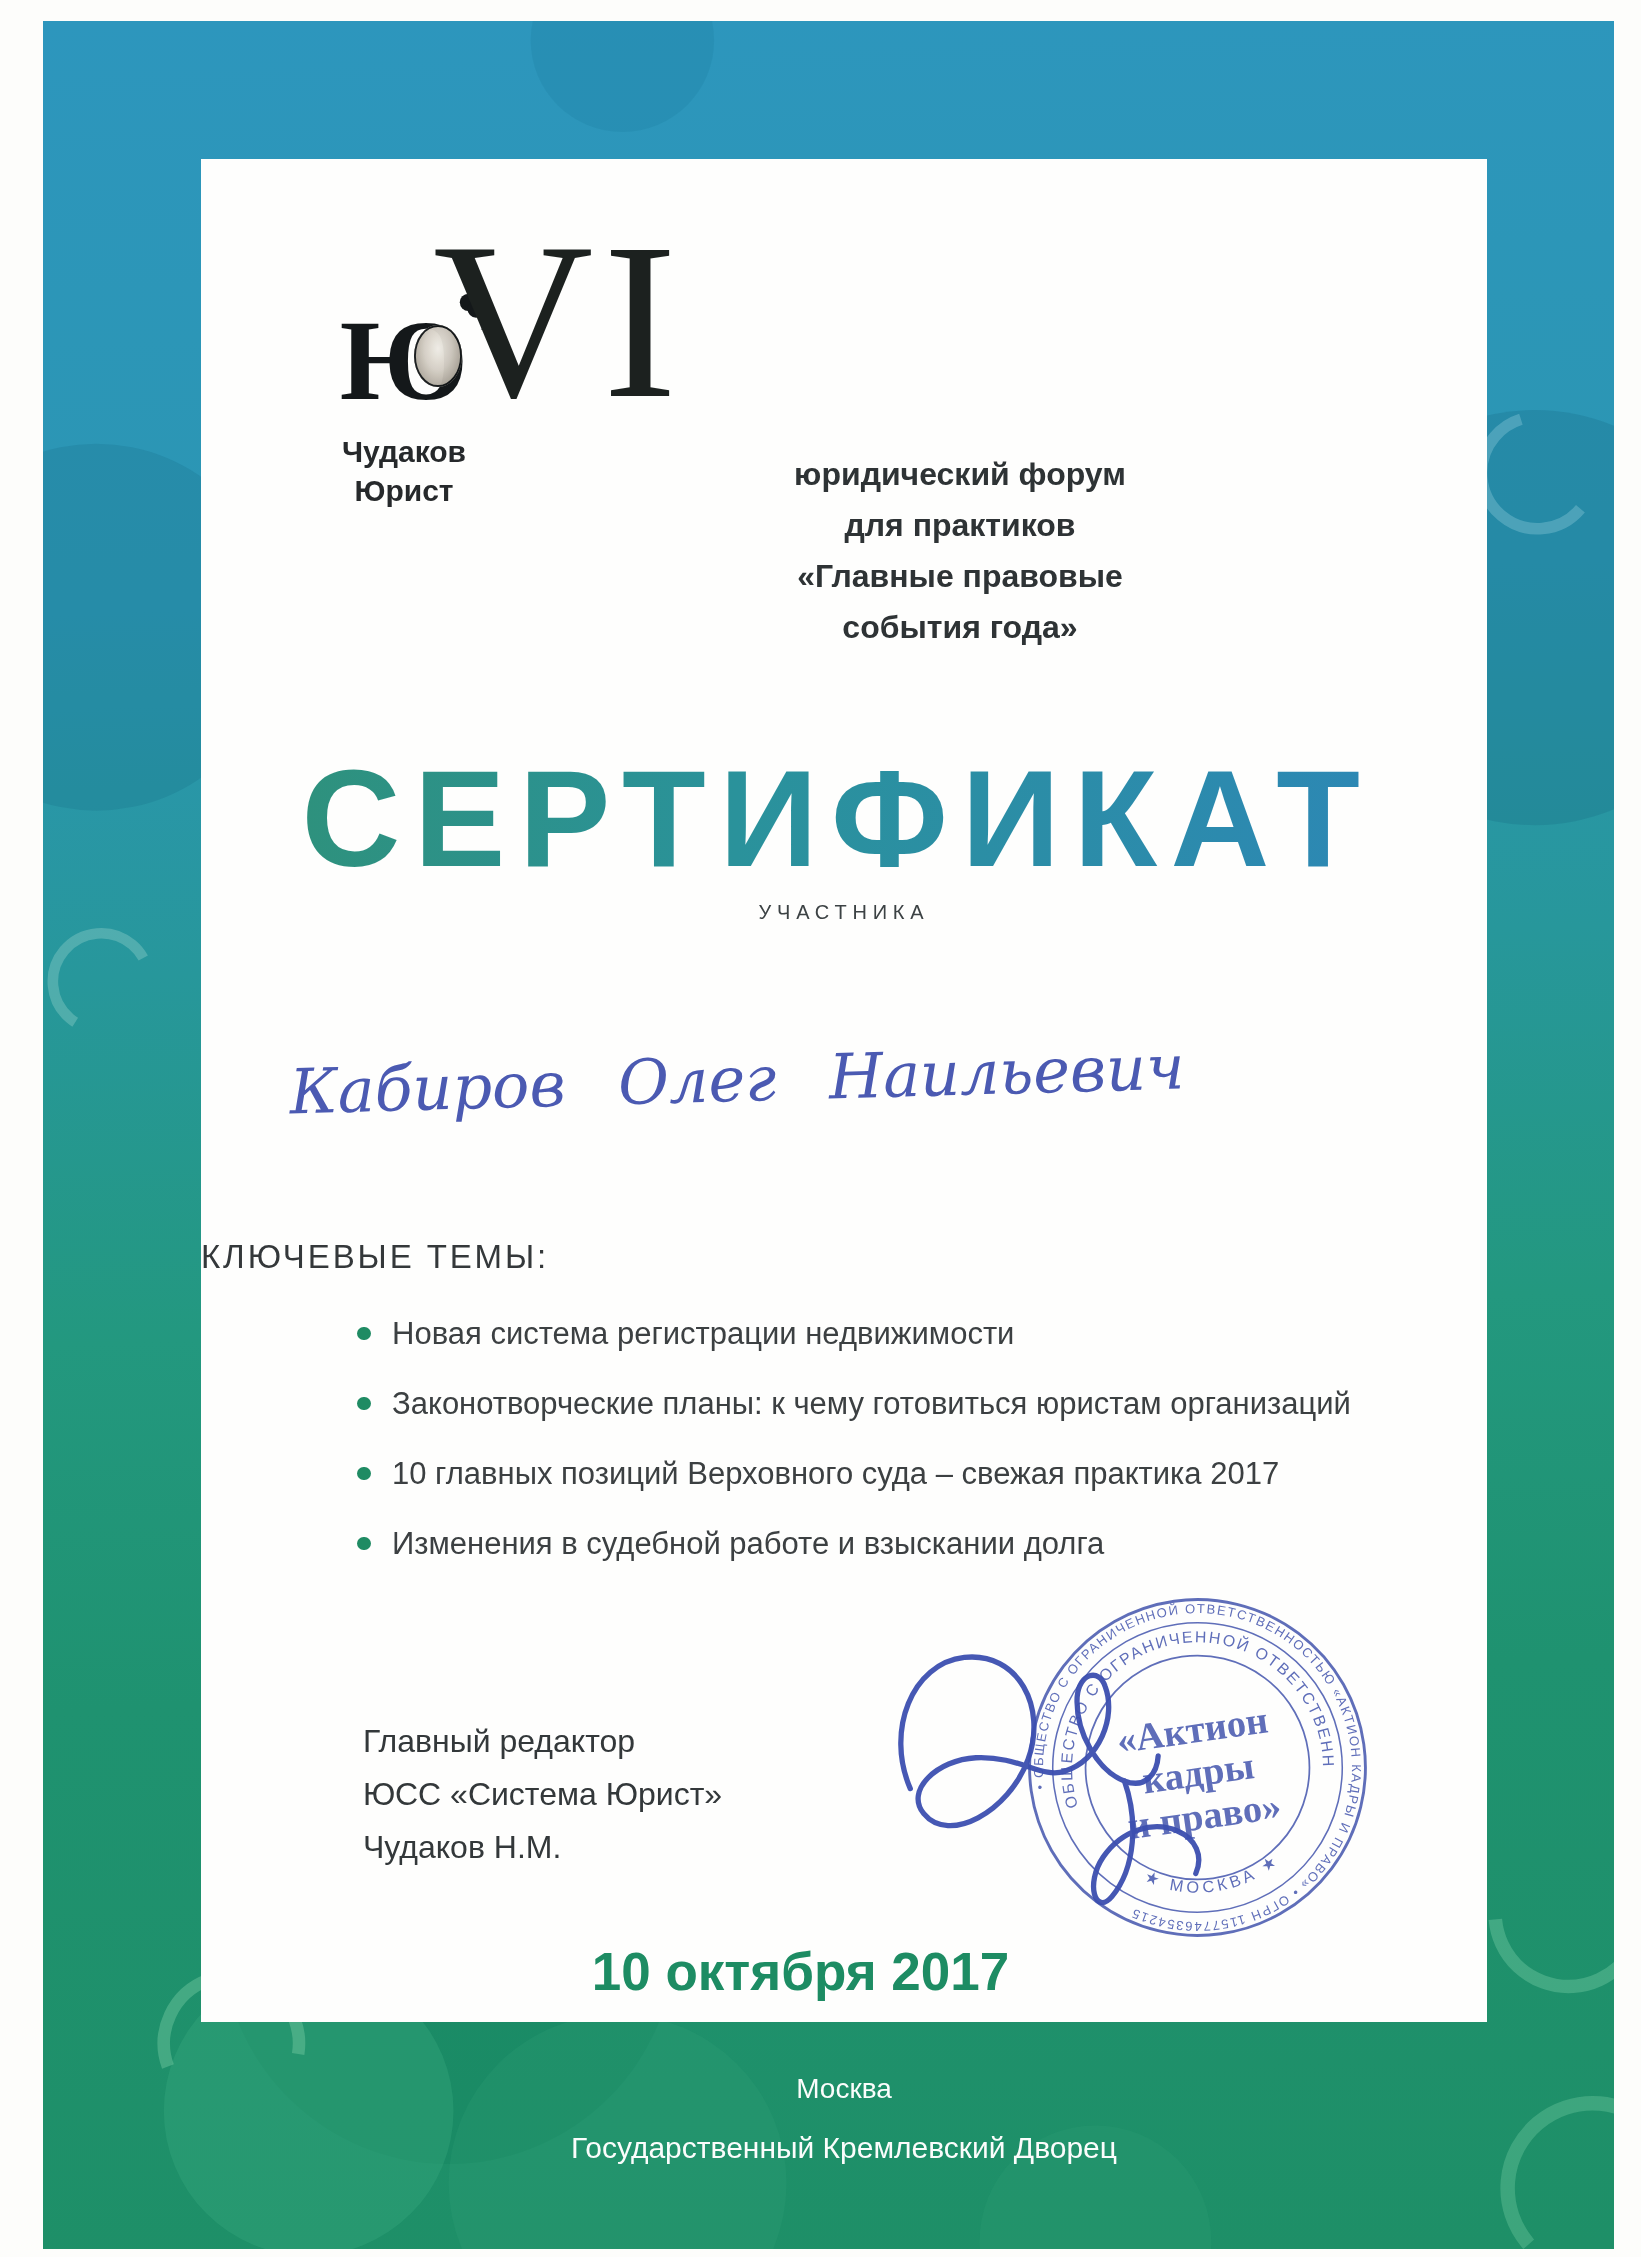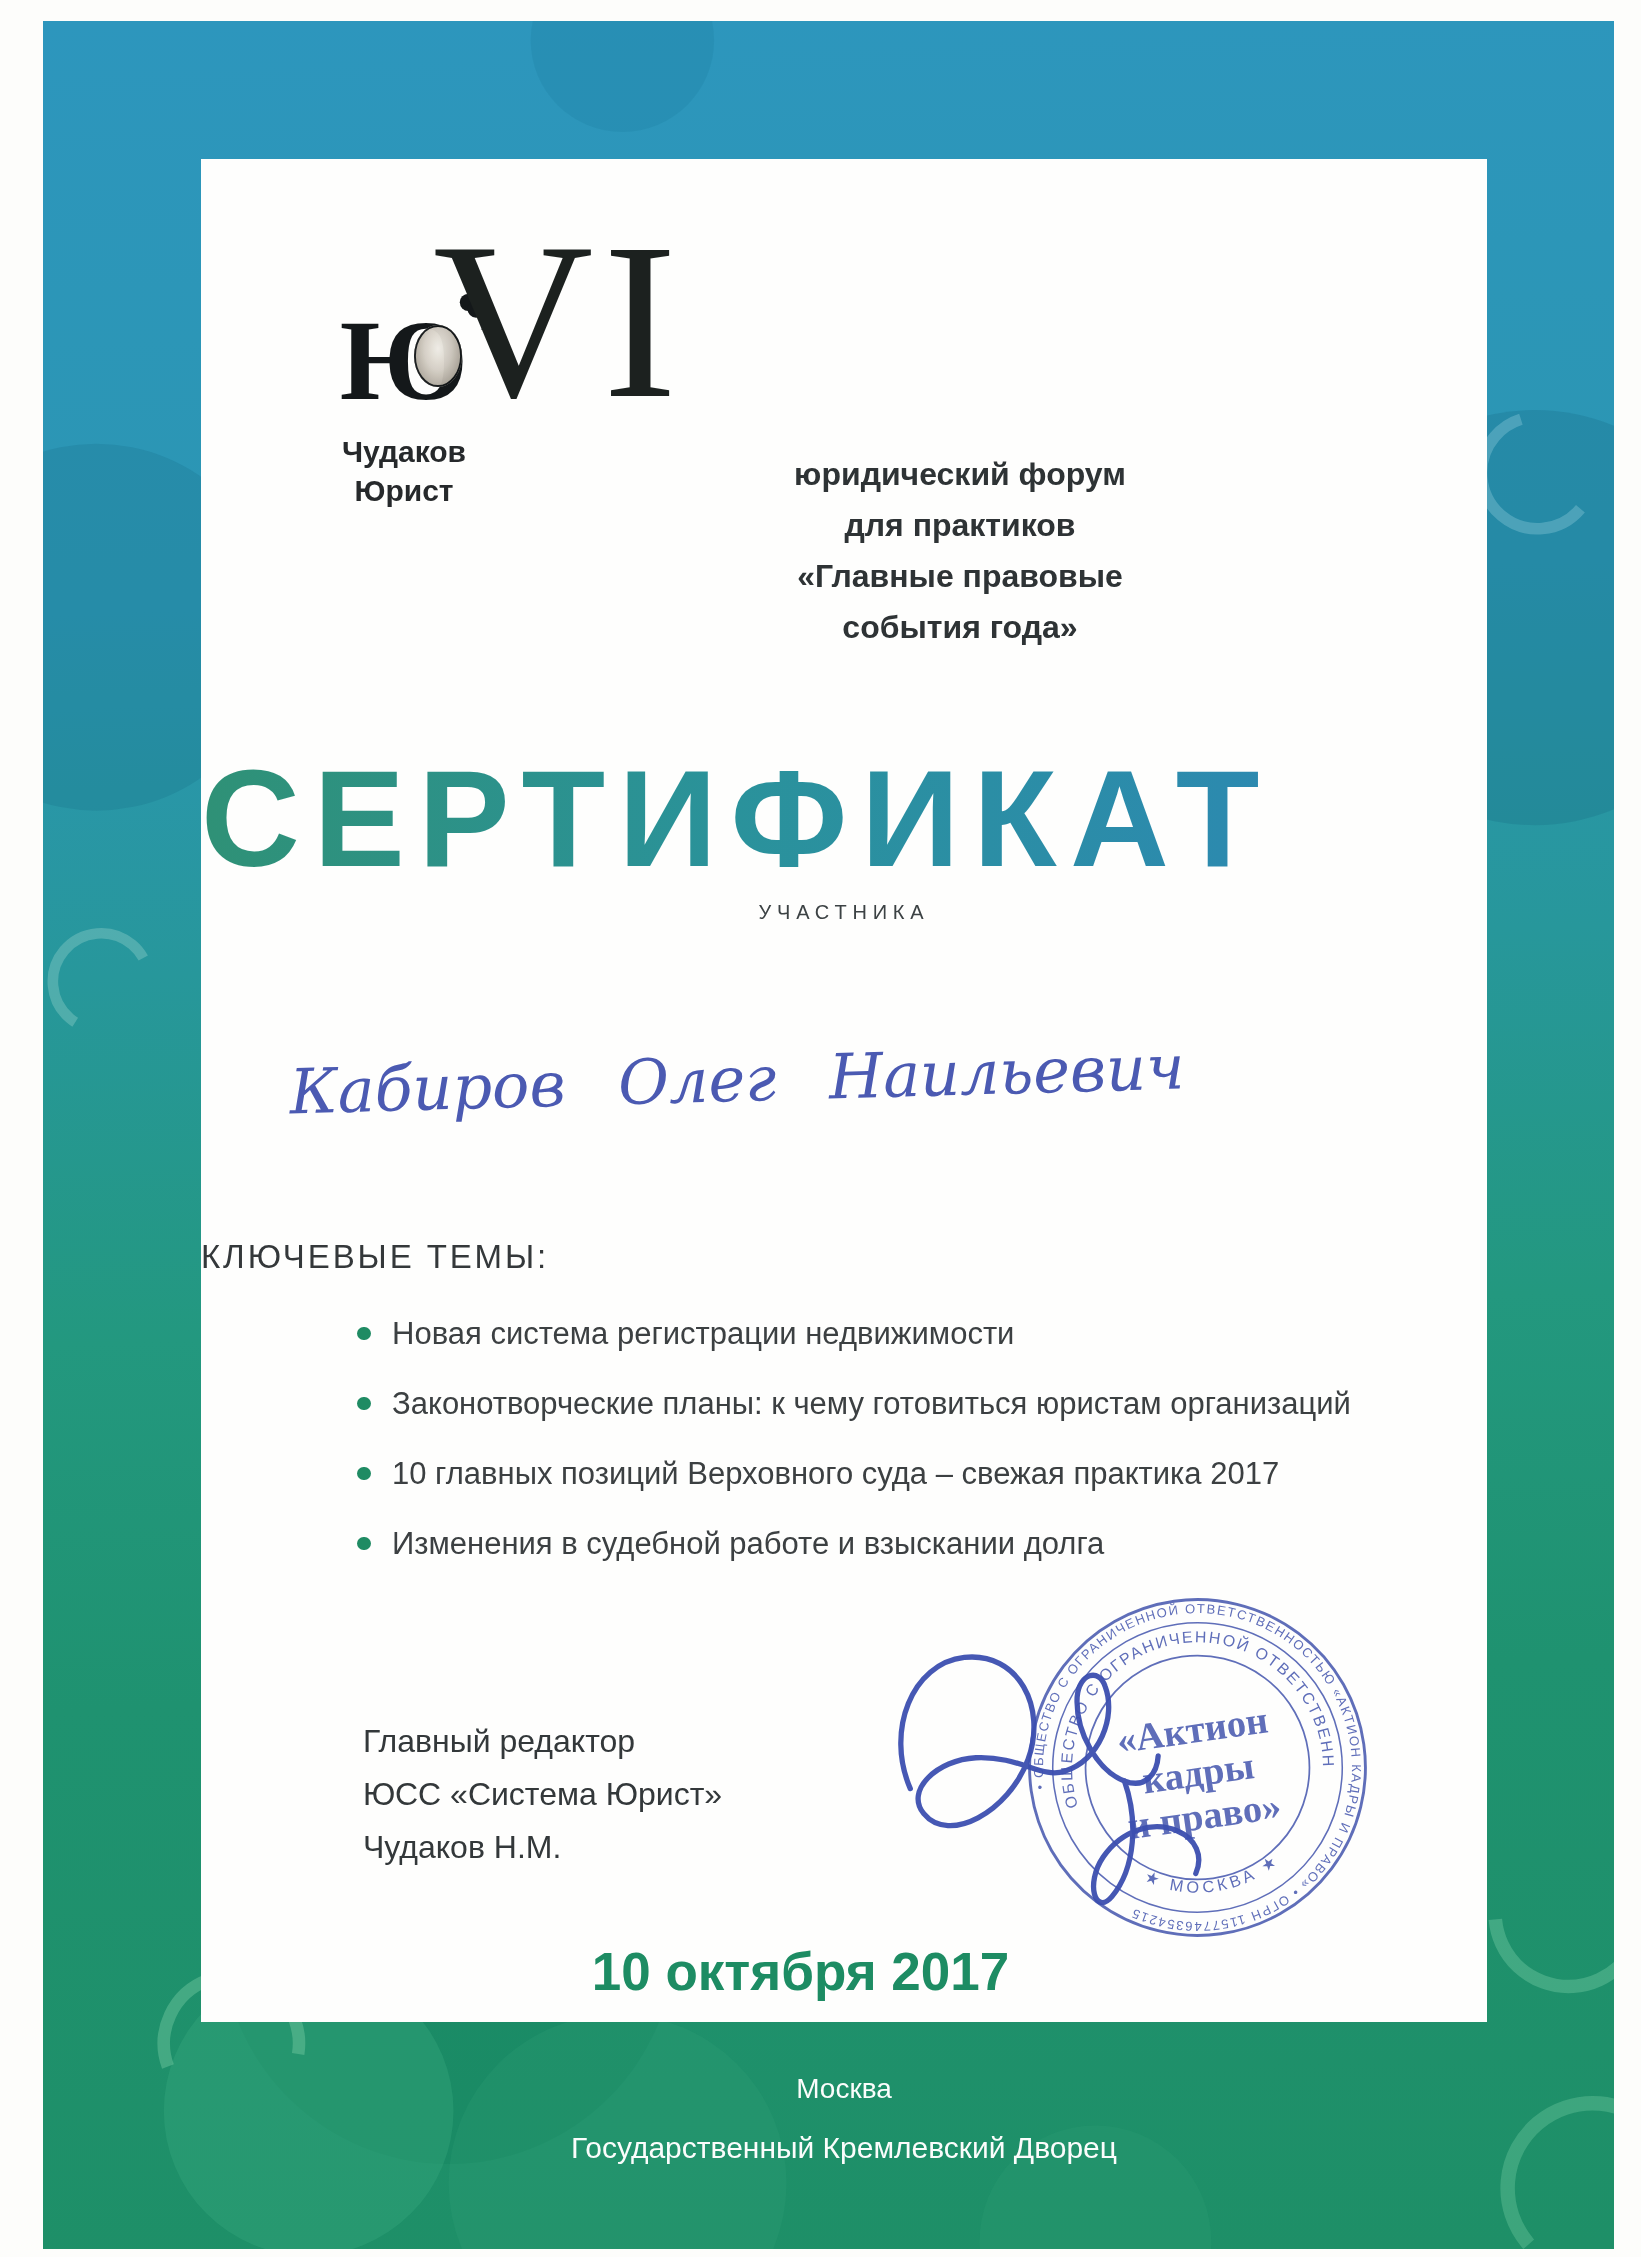--- a/index.html
+++ b/index.html
@@ -26,21 +26,21 @@
 
   
   .vi{position:absolute;left:232px;right:0;top:46px;font-family:"Liberation Serif",serif;
       font-size:222px;line-height:1.05;letter-spacing:9.7px;color:#1c211f;}
 
   
   .forum-title{position:absolute;left:232px;right:0;top:290px;text-align:center;
                font-size:32px;font-weight:bold;line-height:51px;color:#2e3335;}
 
   
-  .cert-title{position:absolute;left:0;right:13px;top:585px;text-align:left;
+  .cert-title{position:absolute;left:0;right:13px;top:585px;text-align:center;
               font-size:137px;font-weight:bold;letter-spacing:13.5px;line-height:1.1;color:#28909a;white-space:nowrap;}
   @supports (-webkit-background-clip: text){
     .cert-title{background:linear-gradient(90deg,#2f9176 0%,#2a929b 42%,#2d86b8 100%);
                 -webkit-background-clip:text;background-clip:text;color:transparent;}
   }
   .cert-sub{position:absolute;left:0;right:0;top:742px;text-align:center;
             font-size:20px;letter-spacing:5.8px;color:#3c4244;}
 
   
   .recipient{position:absolute;left:39px;top:884px;width:994px;text-align:center;

